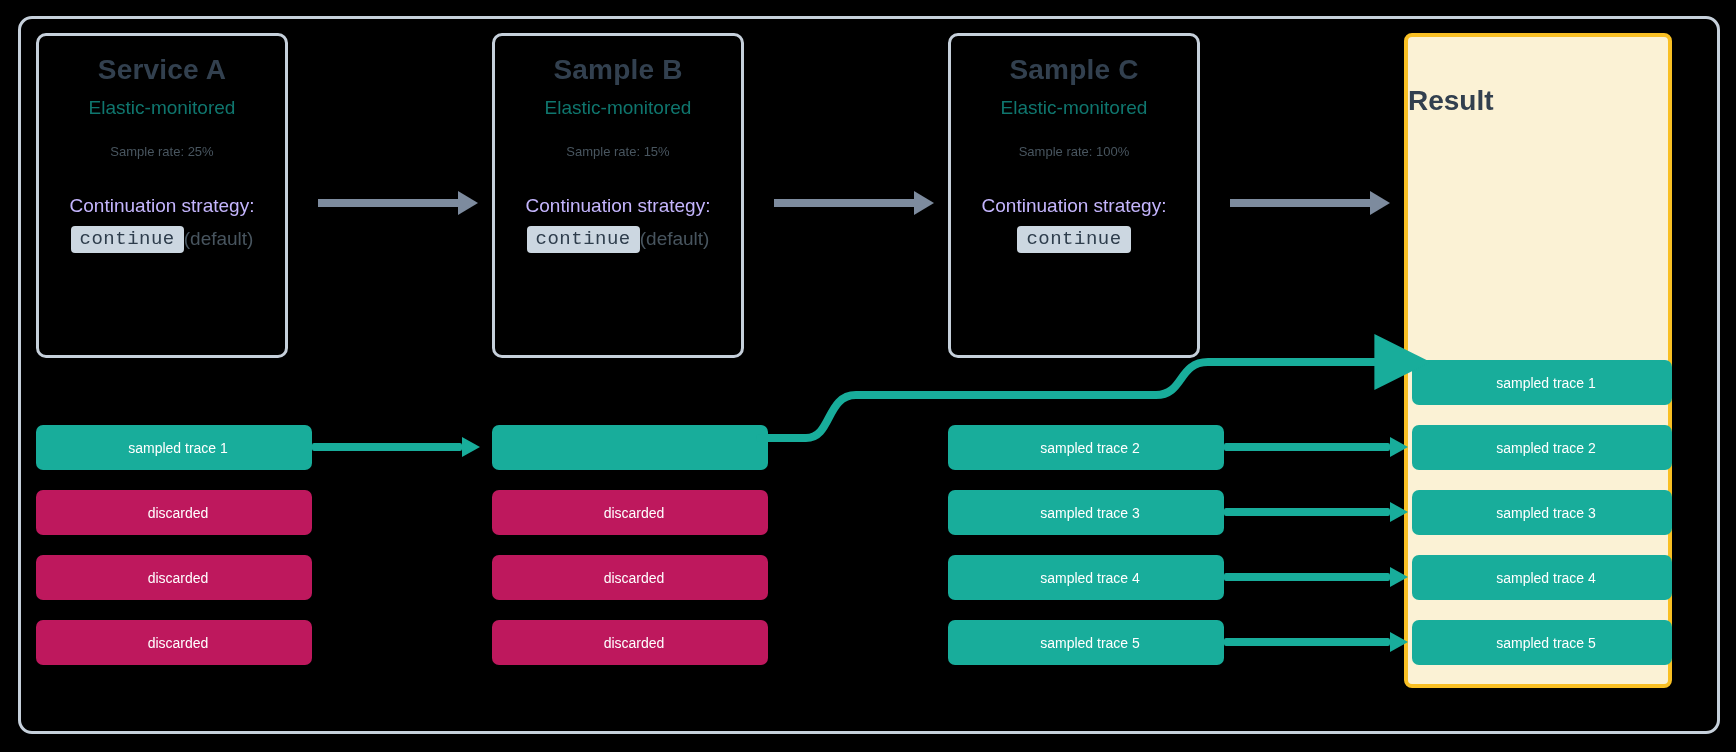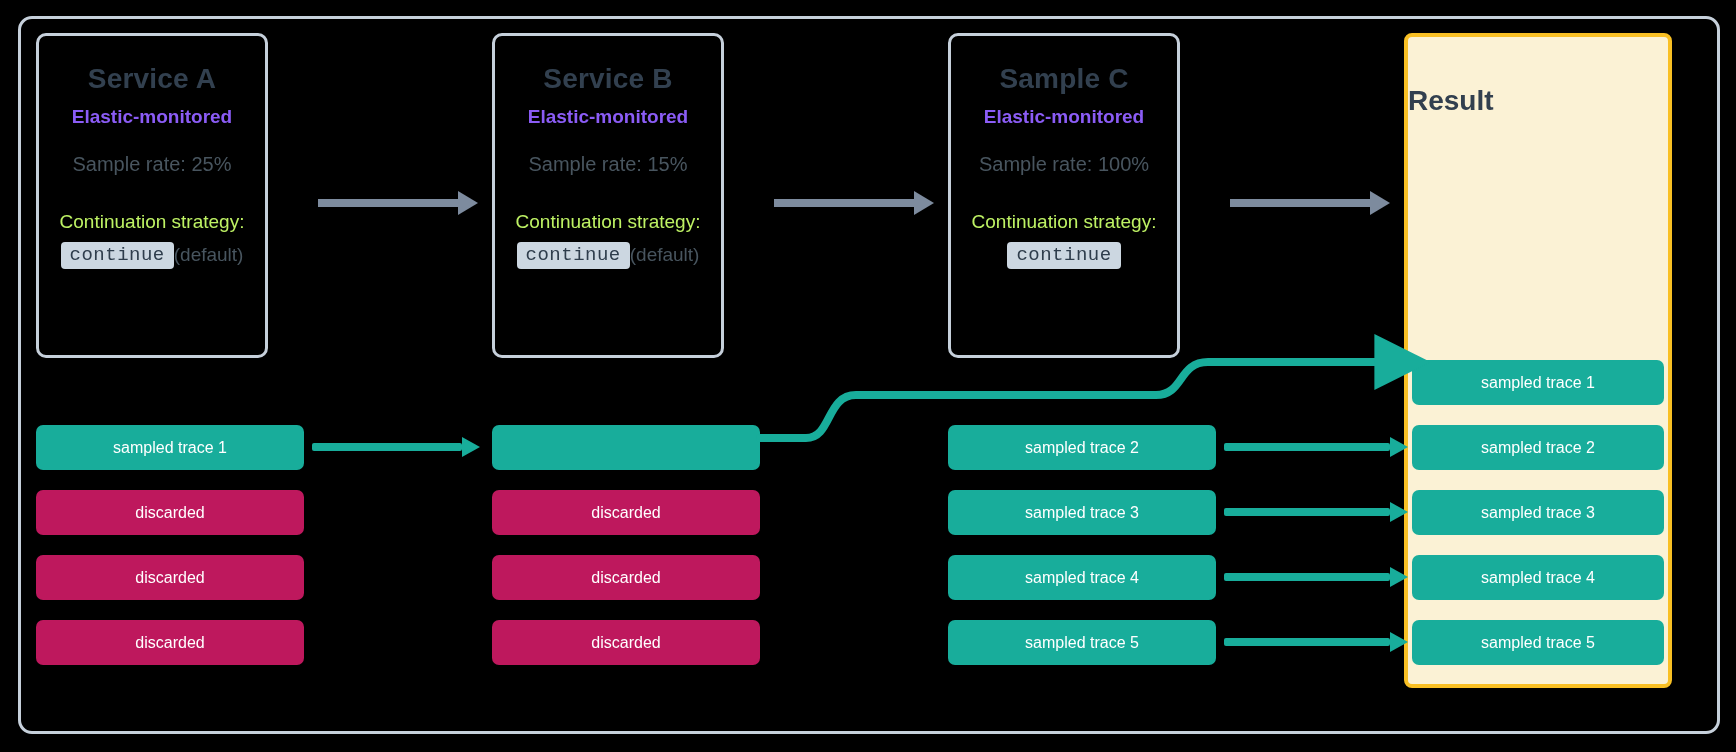--- a/index.html
+++ b/index.html
@@ -8,41 +8,41 @@
   .canvas{position:absolute;left:0;top:0;width:1736px;height:752px;background:#000;}
 
   
   .outer-frame{
     position:absolute;left:18px;top:16px;width:1702px;height:718px;
     border:3px solid #c6d0db;border-radius:14px;box-sizing:border-box;
   }
 
   
   .service-card{
-    position:absolute;top:33px;width:232px;height:325px;
+    position:absolute;top:33px;width:252px;height:325px;
     border:3px solid #c6d0db;border-radius:10px;box-sizing:border-box;
     display:flex;flex-direction:column;align-items:center;
-    padding-top:29px;
+    padding-top:20px;
   }
   .svc-a{left:36px;}
   .svc-b{left:492px;}
   .svc-c{left:948px;}
 
   .svc-title{
     font-size:28px;font-weight:bold;color:#32404f;letter-spacing:.2px;
     margin:0 0 14px 0;line-height:1;
   }
   .svc-sub{
-    font-size:19px;color:#8b5cf6;line-height:1;margin:0 0 28px 0;font-weight:bold;
+    font-size:19px;color:#0f766e;line-height:1;margin:0 0 28px 0;
   }
   .svc-rate{
-    font-size:20px;color:#48555f;line-height:1;margin:0 0 34px 0;
+    font-size:13px;color:#48555f;line-height:1;margin:0 0 34px 0;
   }
   .svc-strategy-label{
-    font-size:19px;color:#bef264;line-height:1.45;text-align:center;margin:0 0 6px 0;
+    font-size:19px;color:#c4b5fd;line-height:1.45;text-align:center;margin:0 0 6px 0;
   }
   .svc-strategy-row{
     display:flex;align-items:center;justify-content:center;white-space:nowrap;
   }
   .code-badge{
     font-family:"Liberation Mono",monospace;font-size:19px;color:#2e3d4c;
     background:#ccd7e1;border-radius:4px;padding:3px 9px 4px 9px;line-height:1.1;
     letter-spacing:.5px;
   }
   .default-note{font-size:19px;color:#48555f;}
@@ -71,21 +71,21 @@
   .ga1 .shaft{width:140px;} .ga1 .head{left:140px;}
   .ga2{left:774px;top:191px;width:160px;}
   .ga2 .shaft{width:140px;} .ga2 .head{left:140px;}
   .ga3{left:1230px;top:191px;width:160px;}
   .ga3 .shaft{width:140px;} .ga3 .head{left:140px;}
 
   
   .chip{
     position:absolute;width:268px;height:45px;border-radius:7px;
     display:flex;align-items:center;justify-content:center;
-    color:#fff;font-size:16px;line-height:1;
+    color:#fff;font-size:14px;line-height:1;padding-left:8px;
   }
   .chip.teal{background:#18ad9b;}
   .chip.red{background:#be185d;}
   .chip.res{width:252px;left:1412px;}
 
   
   .col1{left:36px;} .col2{left:492px;} .col3{left:948px;}
 
   
   .r1{top:425px;} .r2{top:490px;} .r3{top:555px;} .r4{top:620px;}
@@ -125,21 +125,21 @@
     <div class="svc-sub">Elastic-monitored</div>
     <div class="svc-rate">Sample rate: 25%</div>
     <div class="svc-strategy-label">Continuation strategy:</div>
     <div class="svc-strategy-row">
       <span class="code-badge">continue</span>
       <span class="default-note">(default)</span>
     </div>
   </div>
 
   <div class="service-card svc-b">
-    <div class="svc-title">Service B</div>
+    <div class="svc-title">Sample B</div>
     <div class="svc-sub">Elastic-monitored</div>
     <div class="svc-rate">Sample rate: 15%</div>
     <div class="svc-strategy-label">Continuation strategy:</div>
     <div class="svc-strategy-row">
       <span class="code-badge">continue</span>
       <span class="default-note">(default)</span>
     </div>
   </div>
 
   <div class="service-card svc-c">

